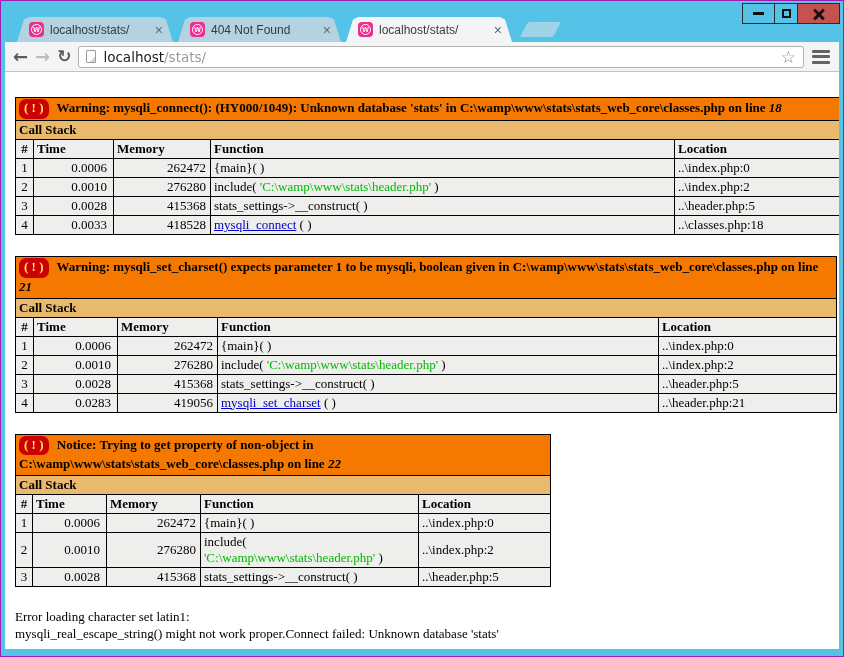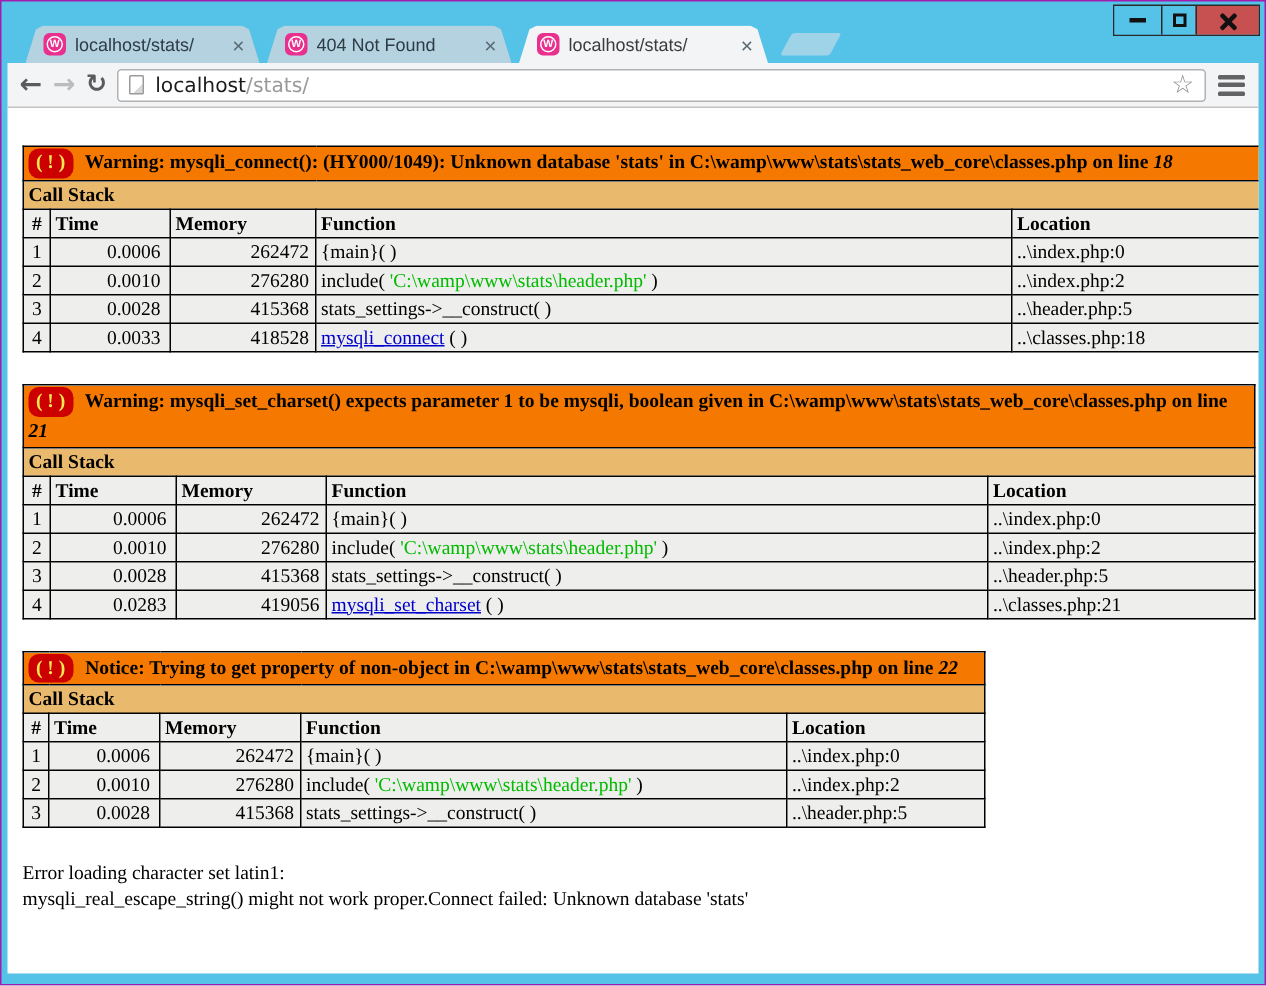--- a/index.html
+++ b/index.html
@@ -102,21 +102,21 @@
     overflow:hidden; padding:25px 0 0 10px;
     font-family:"Liberation Serif", serif;
   }
   .err-table {
     border-collapse:collapse; table-layout:fixed;
     font:13px "Liberation Serif", serif;
     margin:0 0 21px 0; color:#000;
   }
   .err-0 { width:828px;padding-left:12px; }
   .err-1 { width:822px; }
-  .err-2 { width:642px; }
+  .err-2 { width:536px; }
   .err-table td, .err-table th {
     border:1px solid #000; background:var(--cell_gray);
     padding:1px 3px; height:19px; vertical-align:middle;
     overflow:hidden; text-align:left;
   }
   .err-table th { font-weight:bold; }
   .errhead {
     background:var(--warn_orange) !important;
     font-weight:bold; padding:3px 4px; line-height:1.45; white-space:normal;
   }
@@ -293,21 +293,21 @@
               <td class="c-time">0.0028</td>
               <td class="c-mem">415368</td>
               <td class="c-func">stats_settings-&gt;__construct( )</td>
               <td class="c-loc">..\header.php:5</td>
             </tr>
             <tr>
               <td class="c-num">4</td>
               <td class="c-time">0.0283</td>
               <td class="c-mem">419056</td>
               <td class="c-func"><span class="flink">mysqli_set_charset</span> ( )</td>
-              <td class="c-loc">..\classes.php:21</td>
+              <td class="c-loc">..\header.php:21</td>
             </tr>
           </tbody>
         </table>
         <table class="err-table err-2">
           <colgroup>
             <col style="width: 17px;">
             <col style="width: 74px;">
             <col style="width: 94px;">
             <col>
             <col style="width: 132px;">

